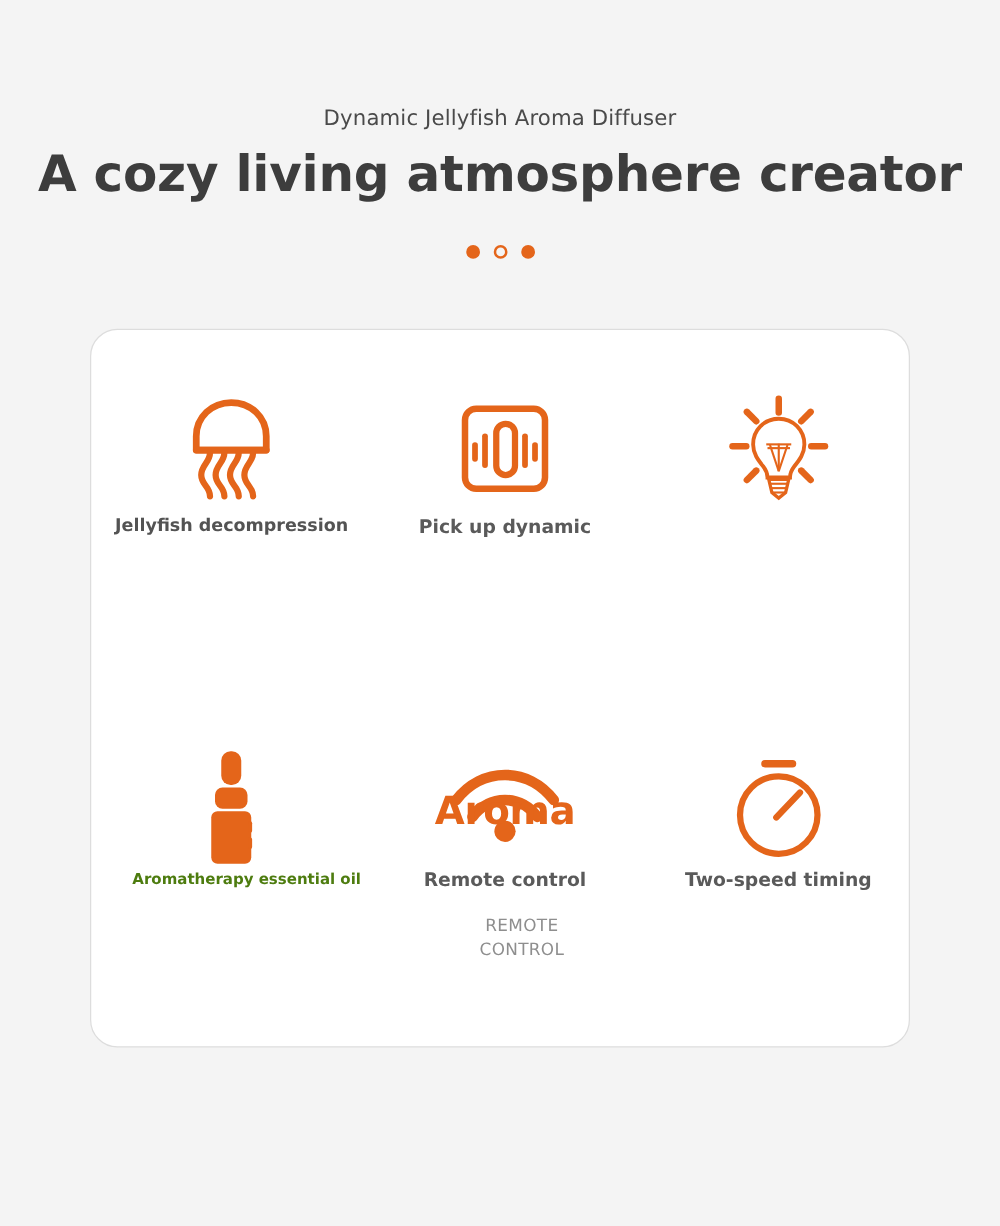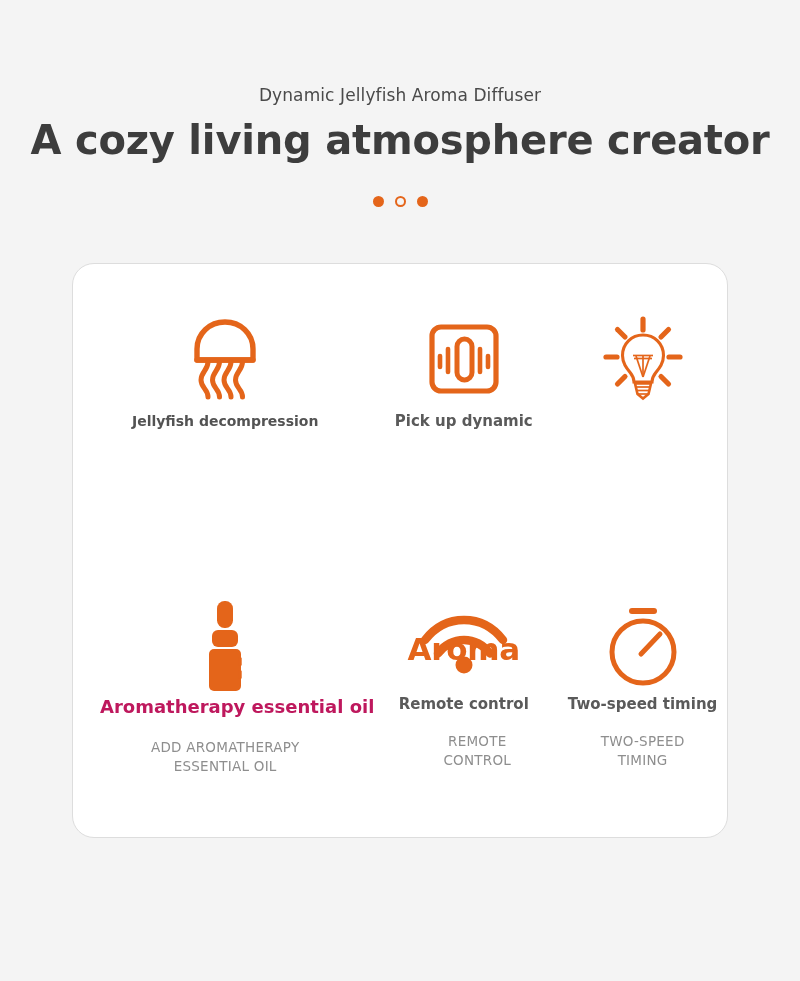--- a/index.html
+++ b/index.html
@@ -115,21 +115,21 @@
     white-space: nowrap;
     line-height: 1.18;
   }
 
   
   .feat-title.small {
     font-size: 14px;
     line-height: 1.22;
     color: #535353;
   }
-  .feat-title.small-wide { font-size: 18px; color: #be185d; padding-left: 24px; }
+  .feat-title.small-wide { font-size: 12px; color: #4d7c0f; padding-left: 24px; }
 
   .feat-sub {
     margin-top: 14px;
     font-size: 13.5px;
     font-weight: 400;
     color: #8e8e8e;
     text-align: center;
     line-height: 1.42;
     letter-spacing: 0.25px;
     white-space: pre-line;
@@ -241,22 +241,20 @@
       <div class="icon-box">
         <svg width="46" height="94" viewBox="0 0 46 94" fill="none">
           <rect x="15" y="2" width="16" height="27" rx="7.5" fill="#e4651a"></rect>
           <rect x="10" y="31" width="26" height="17" rx="6" fill="#e4651a"></rect>
           <rect x="7" y="50" width="32" height="42" rx="5" fill="#e4651a"></rect>
           <rect x="36.5" y="58" width="3.2" height="9" rx="1.5" fill="#e4651a"></rect>
           <rect x="36.5" y="71" width="3.2" height="9" rx="1.5" fill="#e4651a"></rect>
         </svg>
       </div>
       <div class="feat-title small-wide">Aromatherapy essential oil</div>
-      <div class="feat-sub">ADD AROMATHERAPY
-ESSENTIAL OIL</div>
     </div>
 
     <div class="cell cell-remote row2">
       <div class="icon-box">
         <svg width="92" height="62" viewBox="0 0 92 62" fill="none">
           <path d="M7 25 C17 12 31 5 46 5 C61 5 75 12 85 25" stroke="#e4651a" stroke-width="8.5" stroke-linecap="round" fill="none"></path>
           <path d="M20 38.5 C27 29.5 36 25 46 25 C56 25 65 29.5 72 38.5" stroke="#e4651a" stroke-width="8.5" stroke-linecap="round" fill="none"></path>
           <circle cx="46" cy="50" r="8.5" fill="#e4651a"></circle>
         </svg>
         <span class="mouth-word">Aroma</span>
@@ -268,18 +266,16 @@
 
     <div class="cell cell-timer row2">
       <div class="icon-box">
         <svg width="80" height="88" viewBox="0 0 80 88" fill="none">
           <line x1="29" y1="9" x2="51" y2="9" stroke="#e4651a" stroke-width="6" stroke-linecap="round"></line>
           <circle cx="40" cy="50" r="31" stroke="#e4651a" stroke-width="5" fill="none"></circle>
           <line x1="57" y1="32" x2="38" y2="52" stroke="#e4651a" stroke-width="5" stroke-linecap="round"></line>
         </svg>
       </div>
       <div class="feat-title">Two-speed timing</div>
-      <div class="feat-sub">TWO-SPEED
-TIMING</div>
     </div>
 
   </div>
 </div>
 
 </body></html>

